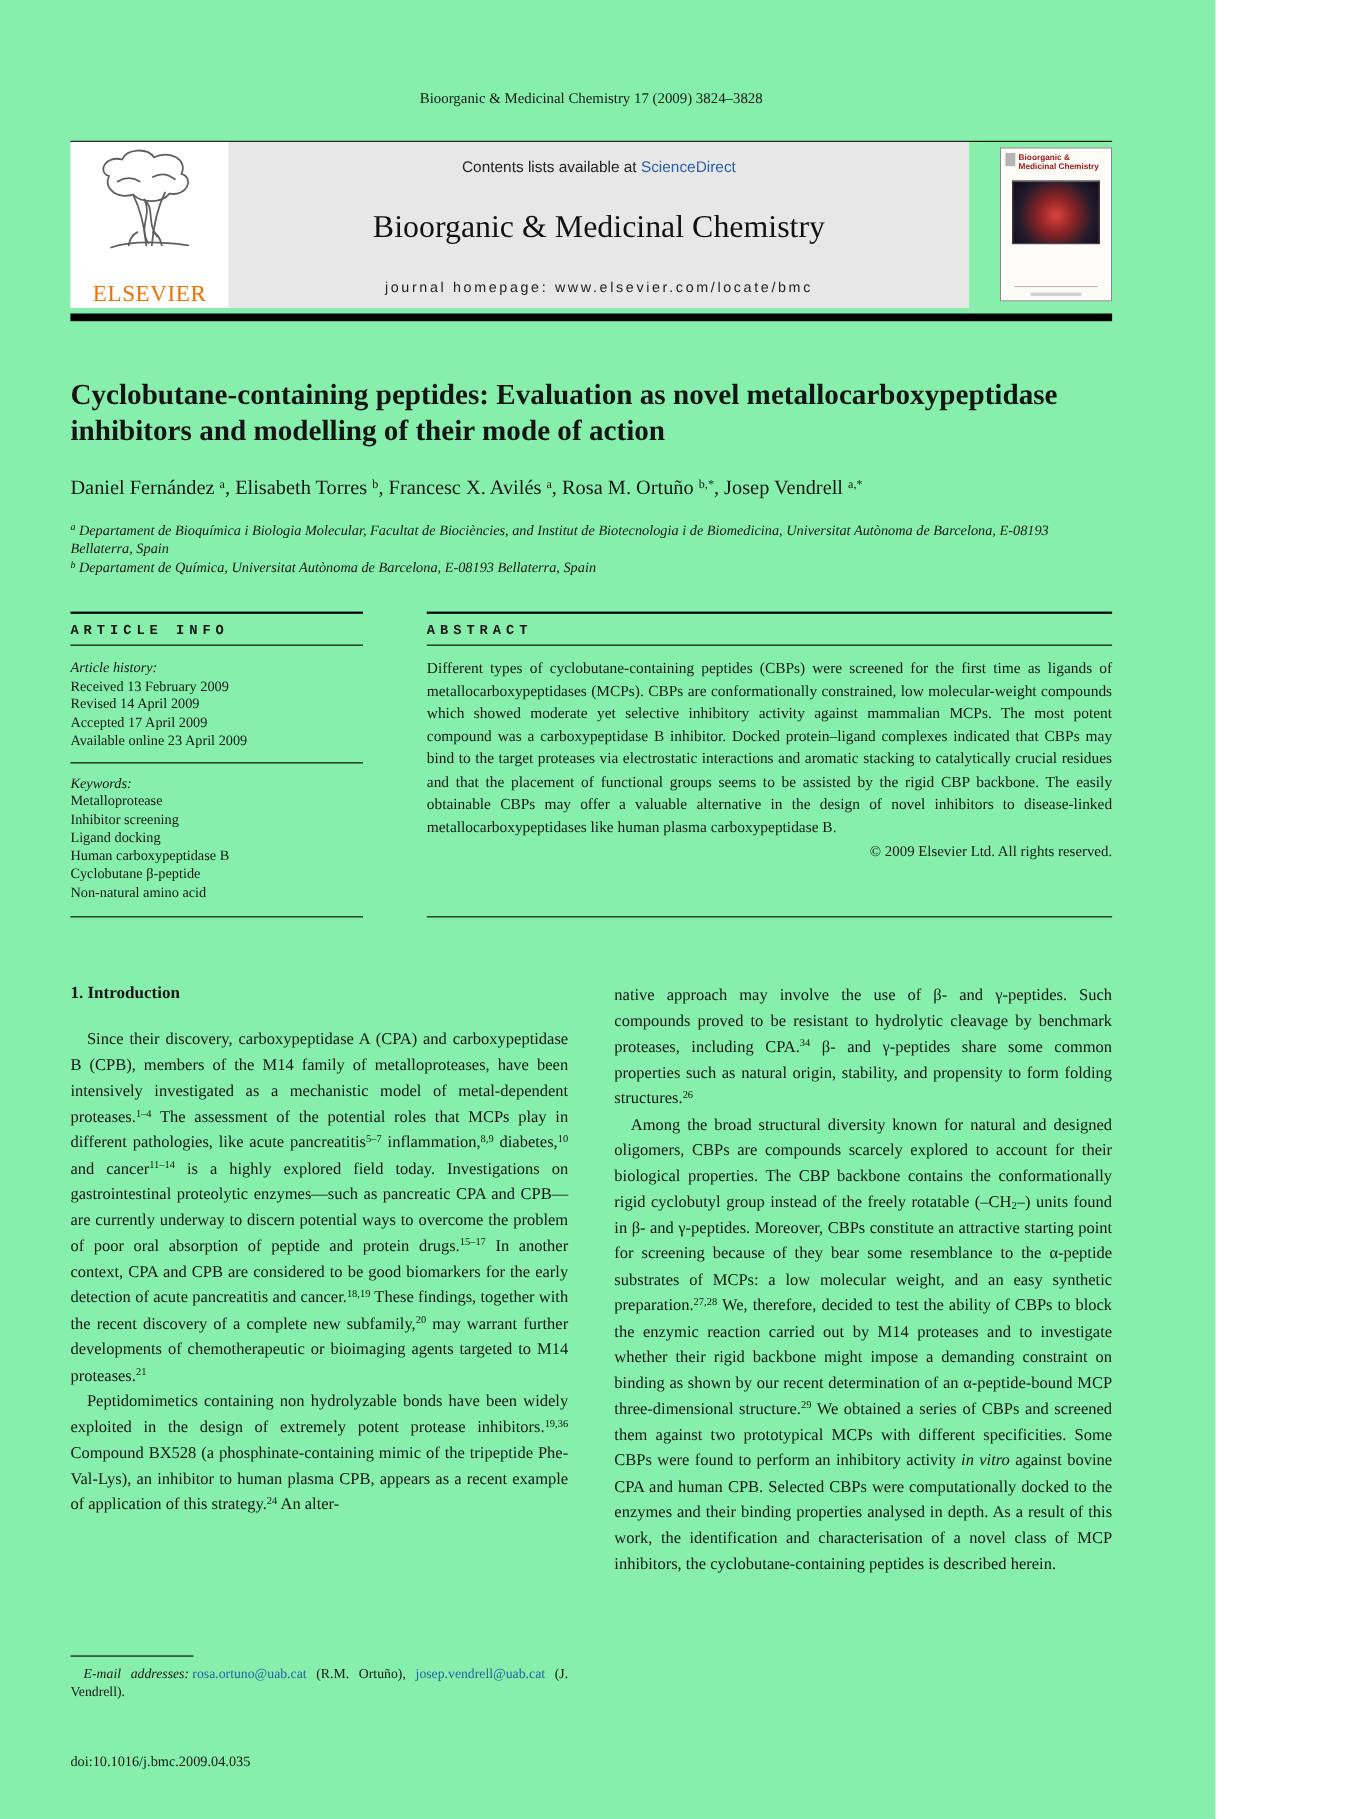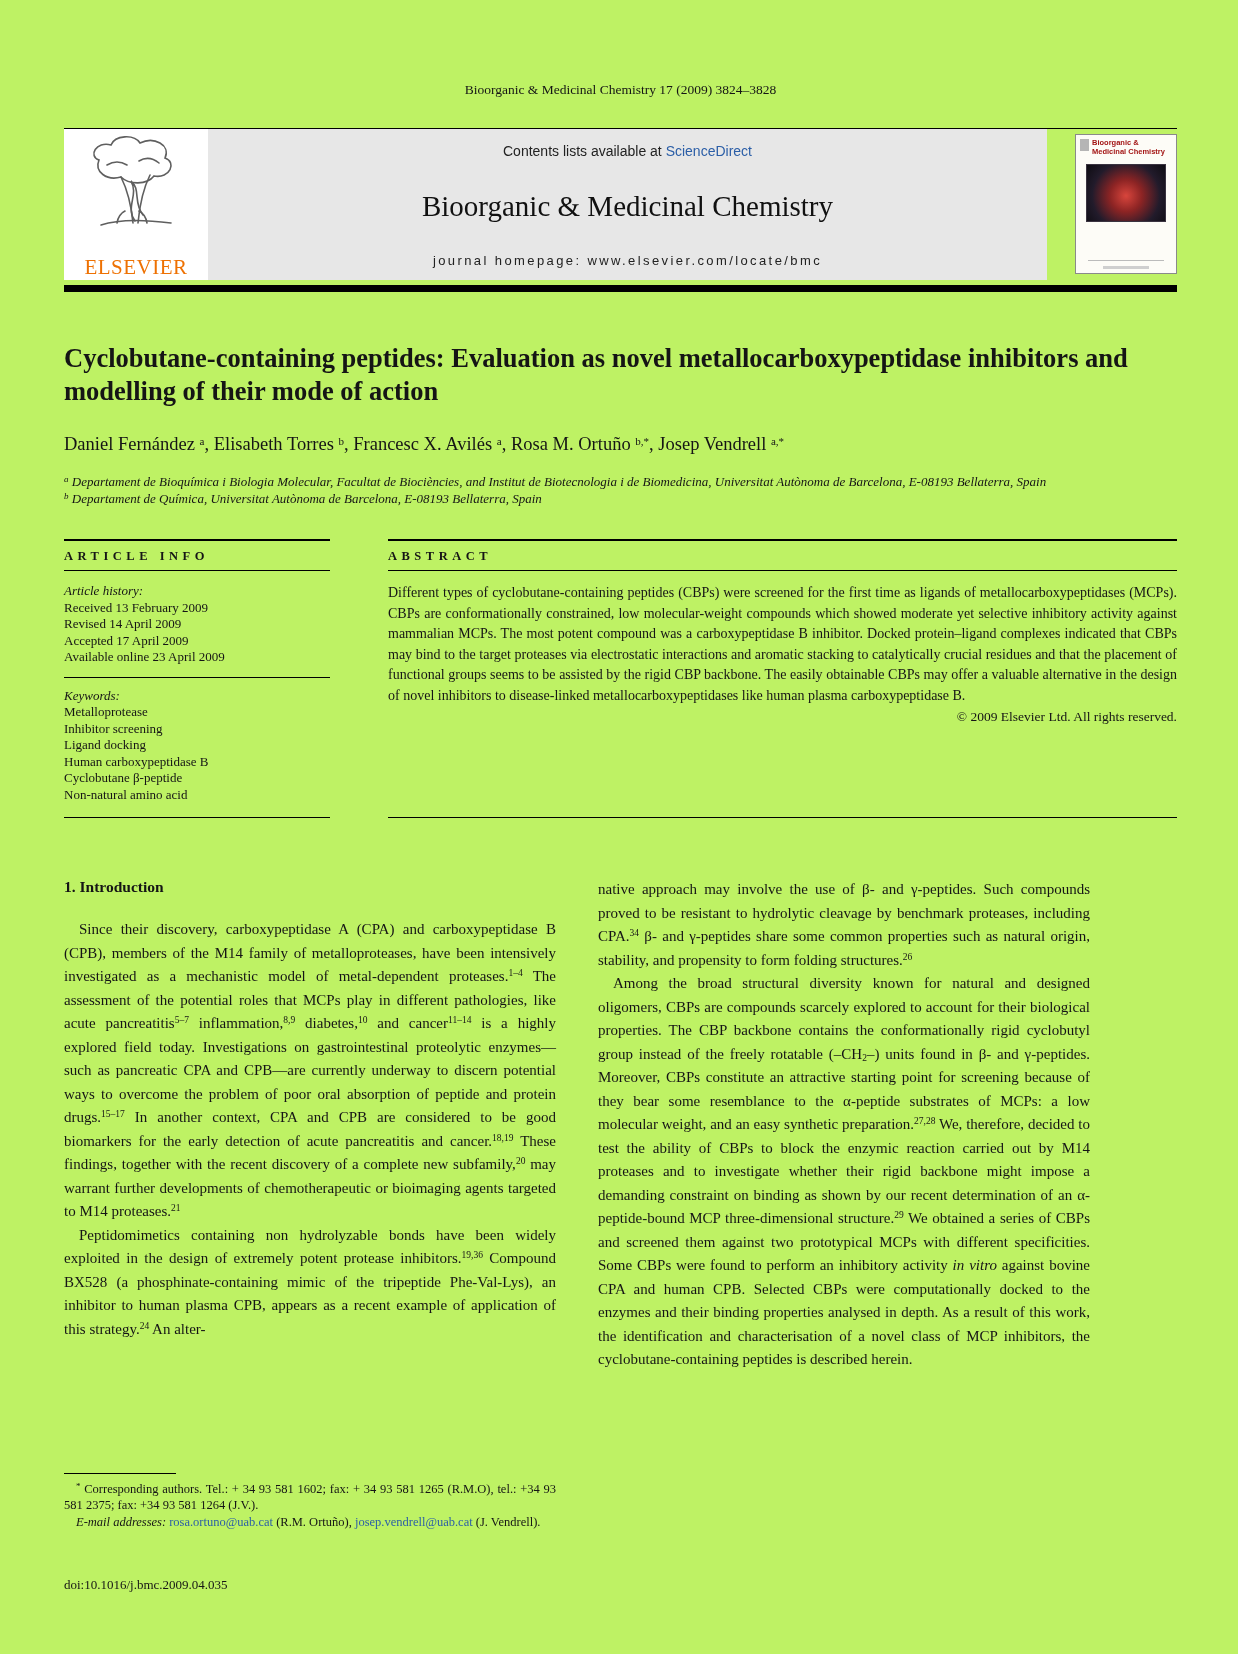--- a/index.html
+++ b/index.html
@@ -1,18 +1,18 @@
 <!DOCTYPE html>
 <html lang="en"><head>
 <meta charset="utf-8">
 <style>
   * { margin:0; padding:0; box-sizing:border-box; }
   html,body { background:#ffffff; }
   body { width:1241px; font-family:"Liberation Serif", serif; color:#151515; }
-  .page { width:1238px; height:1654px; position:relative; padding:82px 61px 0 64px; overflow:hidden; background:#bef264; }
+  .page { width:1105px; height:1654px; position:relative; padding:82px 94px 0 64px; overflow:hidden; background:#86efac; }
 
   
   .citation { text-align:center; font-size:13.5px; margin-bottom:30px; }
 
   
   .header-band { display:flex; border-top:1.5px solid #000; height:152px; }
   .logo-box { width:144px; background:#fff; display:flex; flex-direction:column; align-items:center; padding-top:6px;justify-content:space-between; }
   .tree { display:block; }
   .elsevier-word { font-family:"Liberation Serif", serif; color:#ee7102; font-size:21px; letter-spacing:0.5px; margin-top:2px; }
   .center-box { flex:1; background:#e7e7e7; display:flex; flex-direction:column; align-items:center; justify-content:space-between; padding:14px 10px 12px; margin-right:28px; }
@@ -37,21 +37,21 @@
   .title { font-size:26.5px; line-height:33px; font-weight:bold; margin-top:50px; }
   .authors { font-size:18.5px; margin-top:26px; }
   .authors sup { font-size:11px; position:relative; top:-0.5em; line-height:0; vertical-align:baseline; }
   .affils { margin-top:18px; font-size:13px; font-style:italic; line-height:17px; }
   .affil sup { font-size:9px; position:relative; top:-0.4em; line-height:0; vertical-align:baseline; }
 
   
   .info-abs { display:flex; margin-top:32px; }
   .info-col { width:266px; margin-right:58px; border-top:2px solid #000; border-bottom:1px solid #000; }
   .abs-col { flex:1; border-top:2px solid #000; border-bottom:1px solid #000; }
-  .col-head { font-family:Liberation Serif, serif; font-weight:bold; font-size:12.5px; letter-spacing:4.5px; padding:8px 0 6px; border-bottom:1px solid #000; }
+  .col-head { font-family:Liberation Mono, monospace; font-weight:bold; font-size:12.5px; letter-spacing:4.5px; padding:8px 0 6px; border-bottom:1px solid #000; }
   .info-body { padding:12px 0 14px; font-size:13px; line-height:16.5px; }
   .ital { font-style:italic; }
   .info-divider { border-top:1px solid #000; margin:11px 0 10px; }
   .abs-body { padding:12px 0 16px; }
   .abs-text { font-size:14px; line-height:20.5px; text-align:justify; }
   .abs-copy { text-align:right; font-size:13.5px; margin-top:3px; }
 
   
   .body-cols { display:flex; margin-top:60px; }
   .col { width:492px; }
@@ -160,21 +160,20 @@
 
   <div class="body-cols">
 
     <div class="col col-left">
       <h2 class="sec-head">1. Introduction</h2>
       <p class="bp ind">Since their discovery, carboxypeptidase A (CPA) and carboxypeptidase B (CPB), members of the M14 family of metalloproteases, have been intensively investigated as a mechanistic model of metal-dependent proteases.<sup>1–4</sup> The assessment of the potential roles that MCPs play in different pathologies, like acute pancreatitis<sup>5–7</sup> inflammation,<sup>8,9</sup> diabetes,<sup>10</sup> and cancer<sup>11–14</sup> is a highly explored field today. Investigations on gastrointestinal proteolytic enzymes—such as pancreatic CPA and CPB—are currently underway to discern potential ways to overcome the problem of poor oral absorption of peptide and protein drugs.<sup>15–17</sup> In another context, CPA and CPB are considered to be good biomarkers for the early detection of acute pancreatitis and cancer.<sup>18,19</sup> These findings, together with the recent discovery of a complete new subfamily,<sup>20</sup> may warrant further developments of chemotherapeutic or bioimaging agents targeted to M14 proteases.<sup>21</sup></p>
       <p class="bp ind">Peptidomimetics containing non hydrolyzable bonds have been widely exploited in the design of extremely potent protease inhibitors.<sup>19,36</sup> Compound BX528 (a phosphinate-containing mimic of the tripeptide Phe-Val-Lys), an inhibitor to human plasma CPB, appears as a recent example of application of this strategy.<sup>24</sup> An alter-</p>
 
       <div class="footnotes">
         <div class="fn-rule"></div>
-        <div class="fn-line"><sup>*</sup> <span>Corresponding authors. Tel.: + 34 93 581 1602; fax: + 34 93 581 1265 (R.M.O), tel.: +34 93 581 2375; fax: +34 93 581 1264 (J.V.).</span></div>
         <div class="fn-line fn-email"><span class="ital">E-mail addresses:</span><span class="lnk">rosa.ortuno@uab.cat</span><span> (R.M. Ortuño), </span><span class="lnk">josep.vendrell@uab.cat</span><span> (J. Vendrell).</span></div>
       </div>
     </div>
 
     <div class="col col-right">
       <p class="bp">native approach may involve the use of β- and γ-peptides. Such compounds proved to be resistant to hydrolytic cleavage by benchmark proteases, including CPA.<sup>34</sup> β- and γ-peptides share some common properties such as natural origin, stability, and propensity to form folding structures.<sup>26</sup></p>
       <p class="bp ind">Among the broad structural diversity known for natural and designed oligomers, CBPs are compounds scarcely explored to account for their biological properties. The CBP backbone contains the conformationally rigid cyclobutyl group instead of the freely rotatable (–CH<sub>2</sub>–) units found in β- and γ-peptides. Moreover, CBPs constitute an attractive starting point for screening because of they bear some resemblance to the α-peptide substrates of MCPs: a low molecular weight, and an easy synthetic preparation.<sup>27,28</sup> We, therefore, decided to test the ability of CBPs to block the enzymic reaction carried out by M14 proteases and to investigate whether their rigid backbone might impose a demanding constraint on binding as shown by our recent determination of an α-peptide-bound MCP three-dimensional structure.<sup>29</sup> We obtained a series of CBPs and screened them against two prototypical MCPs with different specificities. Some CBPs were found to perform an inhibitory activity <i>in vitro</i> against bovine CPA and human CPB. Selected CBPs were computationally docked to the enzymes and their binding properties analysed in depth. As a result of this work, the identification and characterisation of a novel class of MCP inhibitors, the cyclobutane-containing peptides is described herein.</p>
     </div>
 
   </div>

